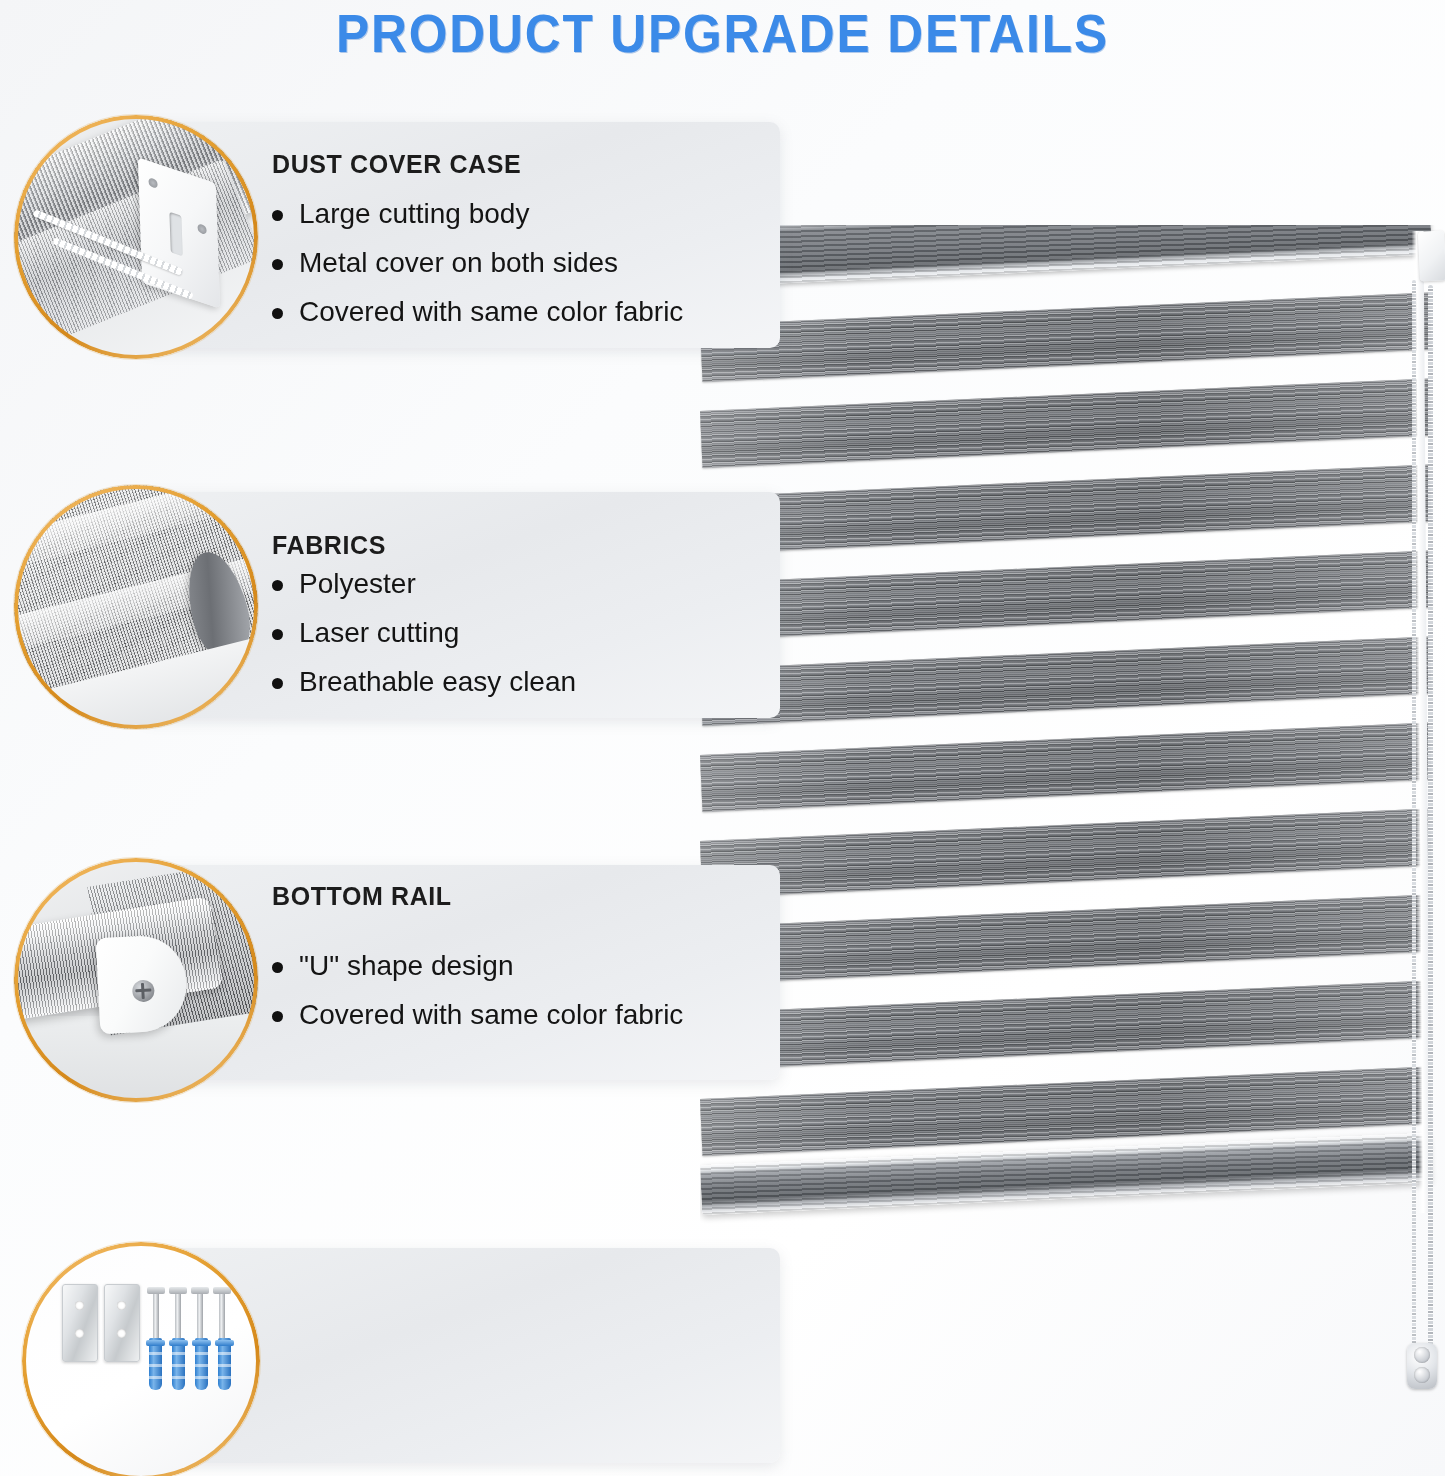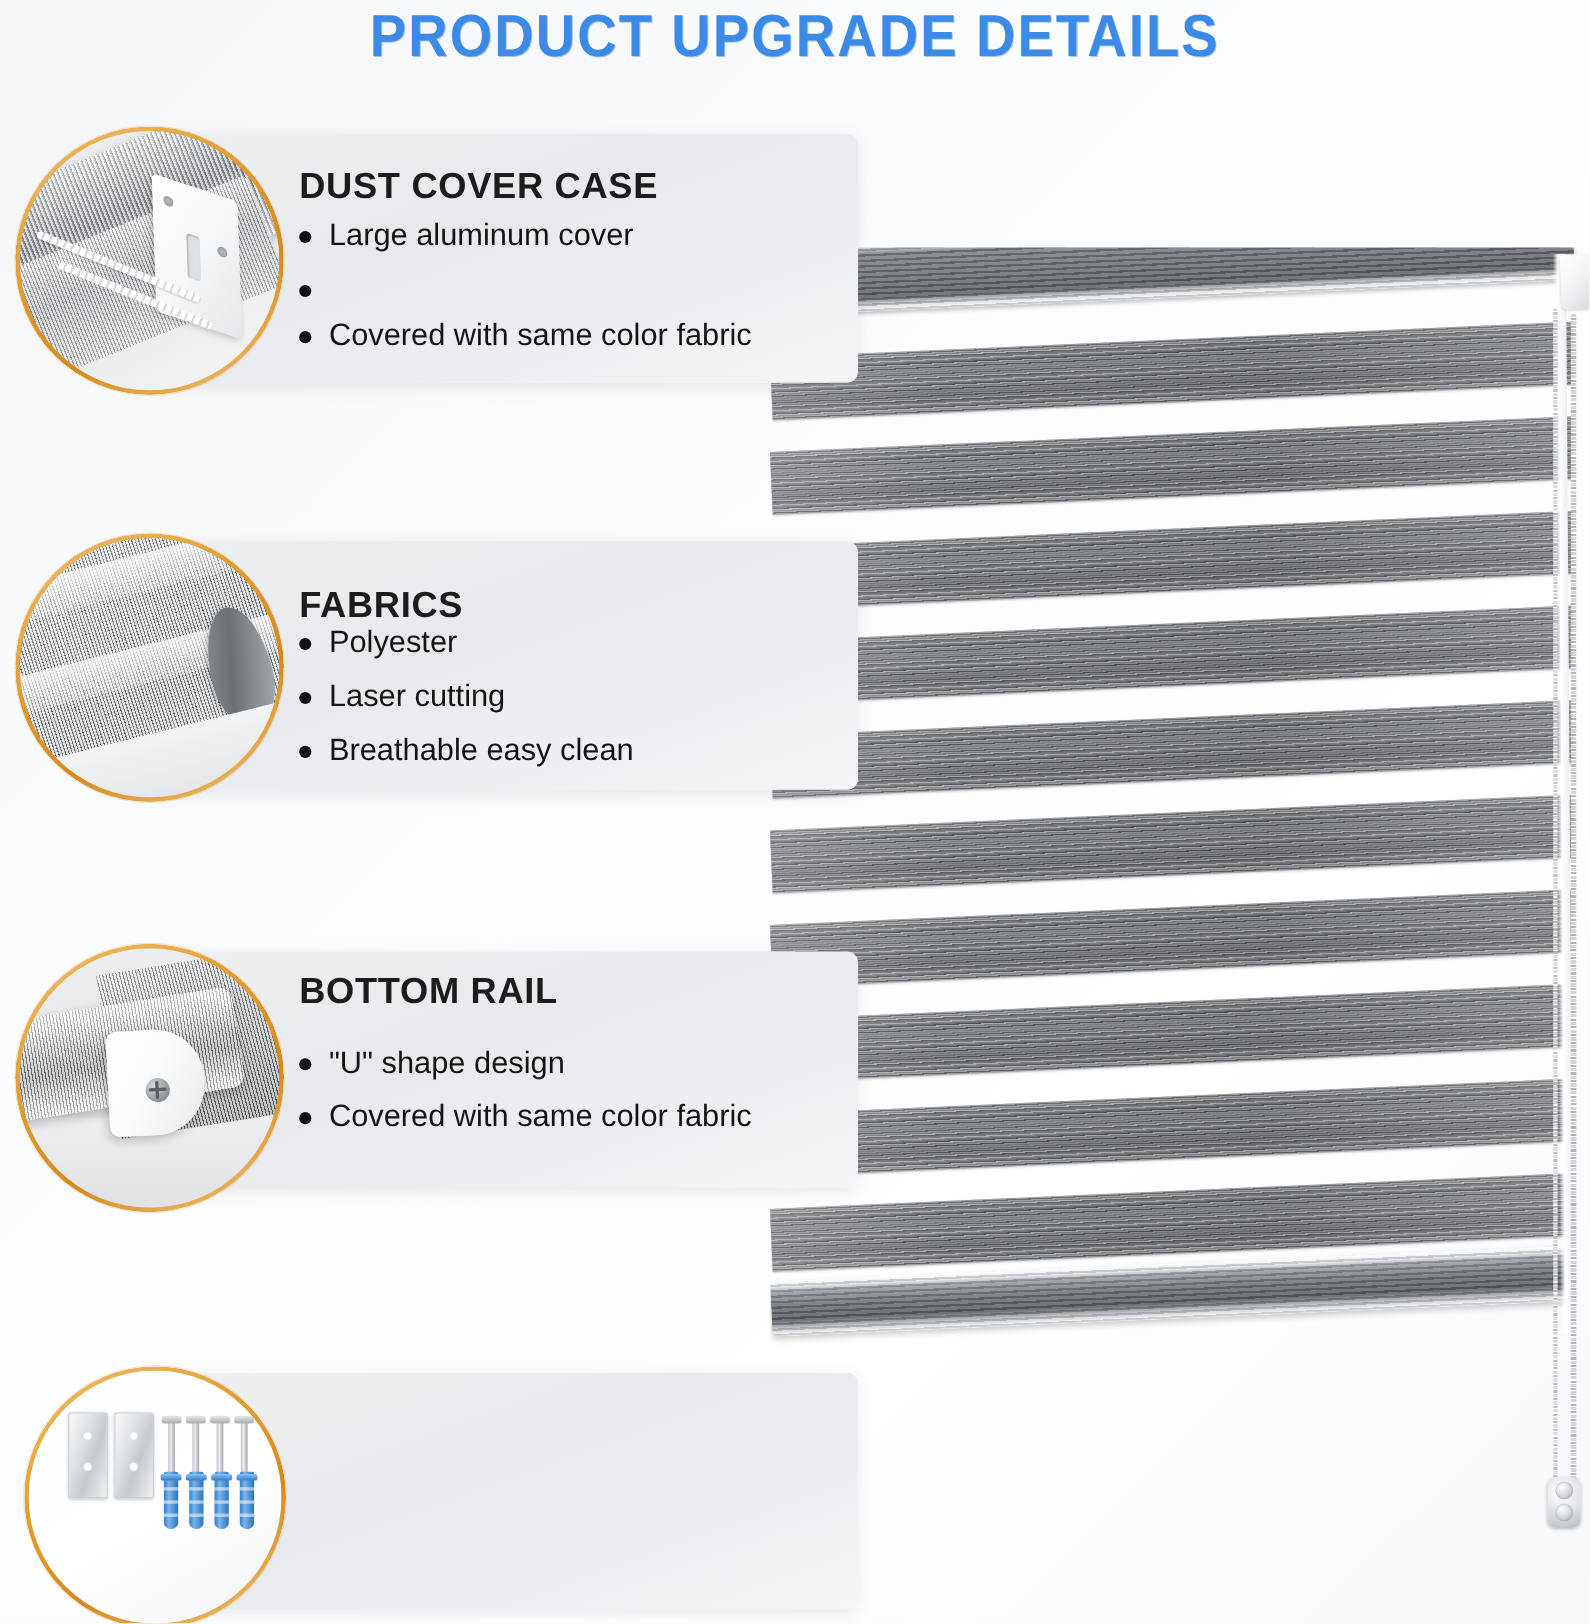--- a/index.html
+++ b/index.html
@@ -124,21 +124,21 @@
 
   
   .panel{
     position:absolute;
     background:linear-gradient(160deg,#eef0f2 0%,#e7e9ec 40%,#eceef1 70%,#f4f5f7 100%);
     border-radius:10px;
     box-shadow:0 4px 14px rgba(120,125,135,.16);
   }
   .panel-head{
     position:absolute;
-    font-size:33px;font-weight:bold;color:#1c1c1c;
+    font-size:25px;font-weight:bold;color:#1c1c1c;
     letter-spacing:.6px;white-space:nowrap;
   }
   .bullets{position:absolute;margin:0;padding:0;list-style:none;}
   .bullets li{
     display:flex;align-items:flex-start;
     font-size:28px;color:#141414;line-height:1.0;
     margin-bottom:21px;white-space:nowrap;
   }
   .bullets li .dot{
     width:11px;height:11px;border-radius:50%;background:#111;
@@ -355,24 +355,25 @@
     <div class="chain"></div>
     <div class="chain2"></div>
     <div class="chain-connector"></div>
   </div>
 
   <div class="panel" style="left:140px;top:122px;width:640px;height:226px;"></div>
   <div class="panel-head" style="left:272px;top:150px;">DUST COVER CASE</div>
   <ul class="bullets" style="left:272px;top:200px;">
     <li>
         <span class="dot"></span>
-        <span>Large aluminum cover</span>
-      </li>
-    <li>
-        <span class="dot"></span>
+        <span>Large cutting body</span>
+      </li>
+    <li>
+        <span class="dot"></span>
+        <span>Metal cover on both sides</span>
       </li>
     <li>
         <span class="dot"></span>
         <span>Covered with same color fabric</span>
       </li>
   </ul>
   <div class="circle" style="left:14px;top:115px;width:244px;height:244px;border:0;">
     <div class="circle-img ph1">
       <div class="tube"></div>
       <div class="tube2"></div>

